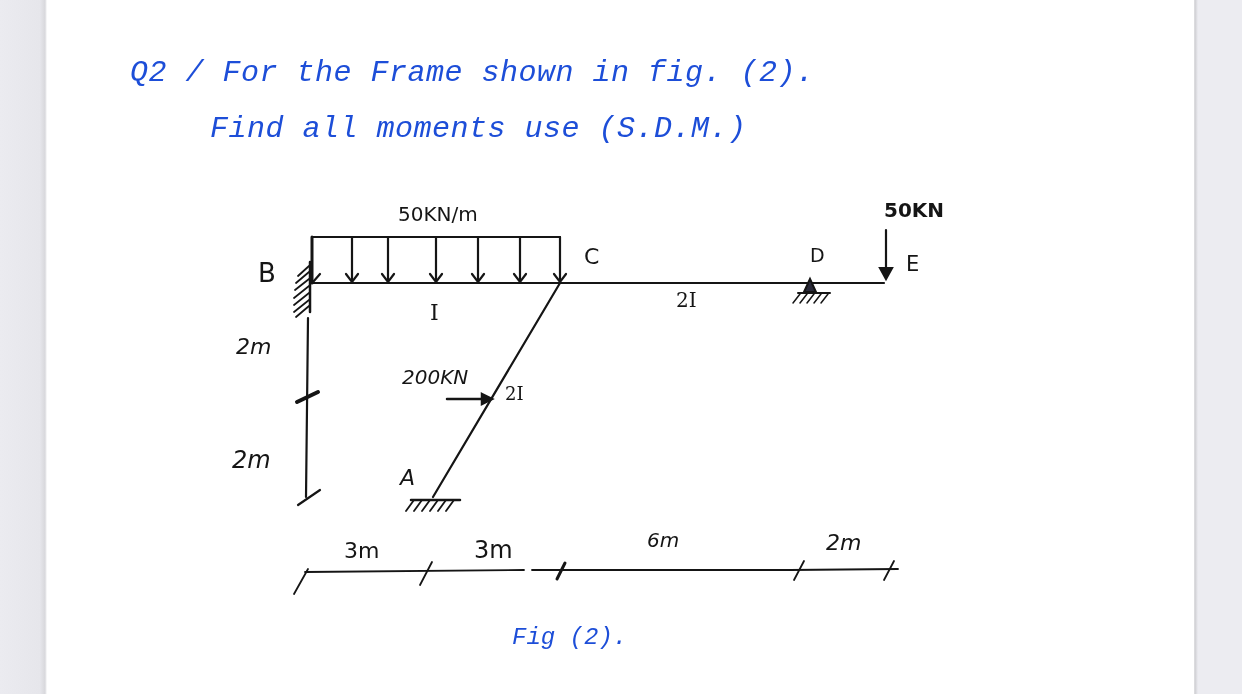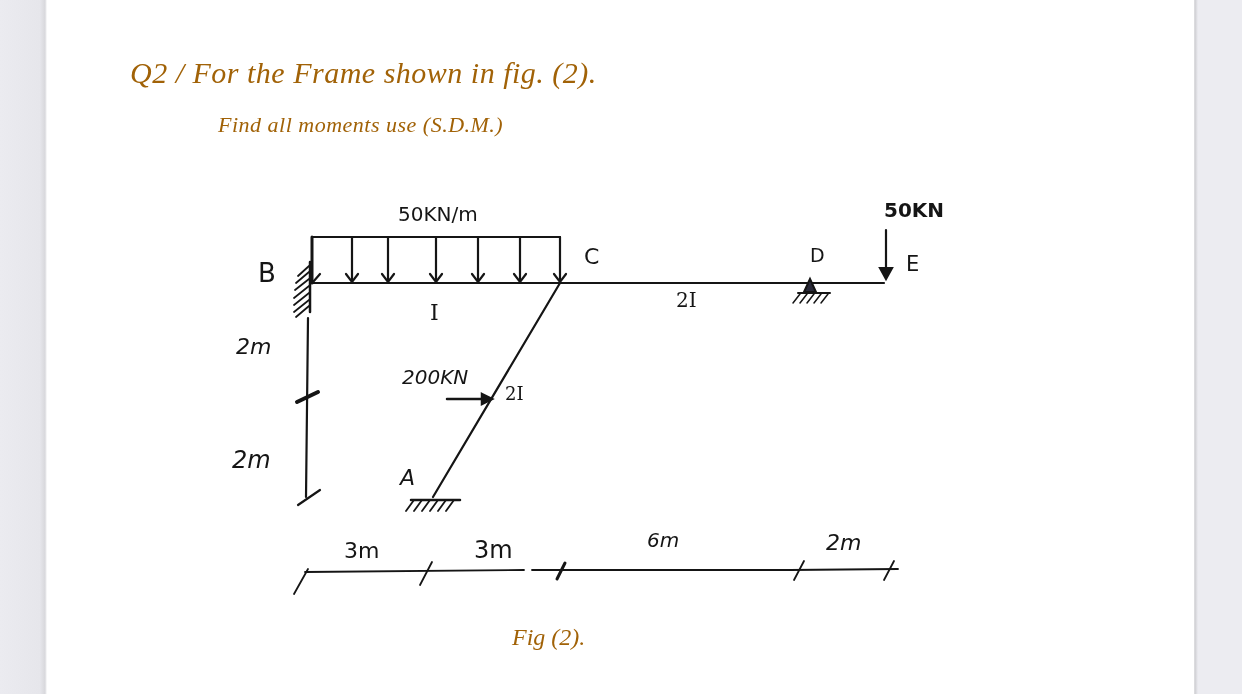--- a/index.html
+++ b/index.html
@@ -5,25 +5,25 @@
   html, body { margin: 0; padding: 0; }
   body {
     width: 1242px; height: 694px; overflow: hidden; position: relative;
     background: linear-gradient(90deg, #ebebf0 0px, #e6e6eb 40px, #d8d8dc 45px, #ffffff 47px, #ffffff 1193px, #cfcfd3 1195px, #ececf1 1198px, #ececf1 1242px);
     font-family: "DejaVu Sans", sans-serif;
   }
   .page {
     position: absolute; left: 47px; top: 0; width: 1147px; height: 694px; background: #ffffff;
   }
   .hand {
-    position: absolute; color: #a16207;
-    font-family: Liberation Serif, serif; font-style: italic; white-space: nowrap;
+    position: absolute; color: #1d4ed8;
+    font-family: Liberation Mono, monospace; font-style: italic; white-space: nowrap;
   }
   .q-line1 { left: 130px; top: 56px; font-size: 30px; letter-spacing: 0.5px; }
-  .q-line2 { left: 218px; top: 112px; font-size: 22px; letter-spacing: 0.5px; }
+  .q-line2 { left: 210px; top: 112px; font-size: 30px; letter-spacing: 0.5px; }
   .lbl { position: absolute; color: #151515; font-family: "DejaVu Sans", sans-serif; white-space: nowrap; }
   svg.diagram { position: absolute; left: 0; top: 0; }
 </style>
 </head>
 <body>
 
 <div class="page"></div>
 
 <div class="hand q-line1">
   <span>Q2 /</span>

